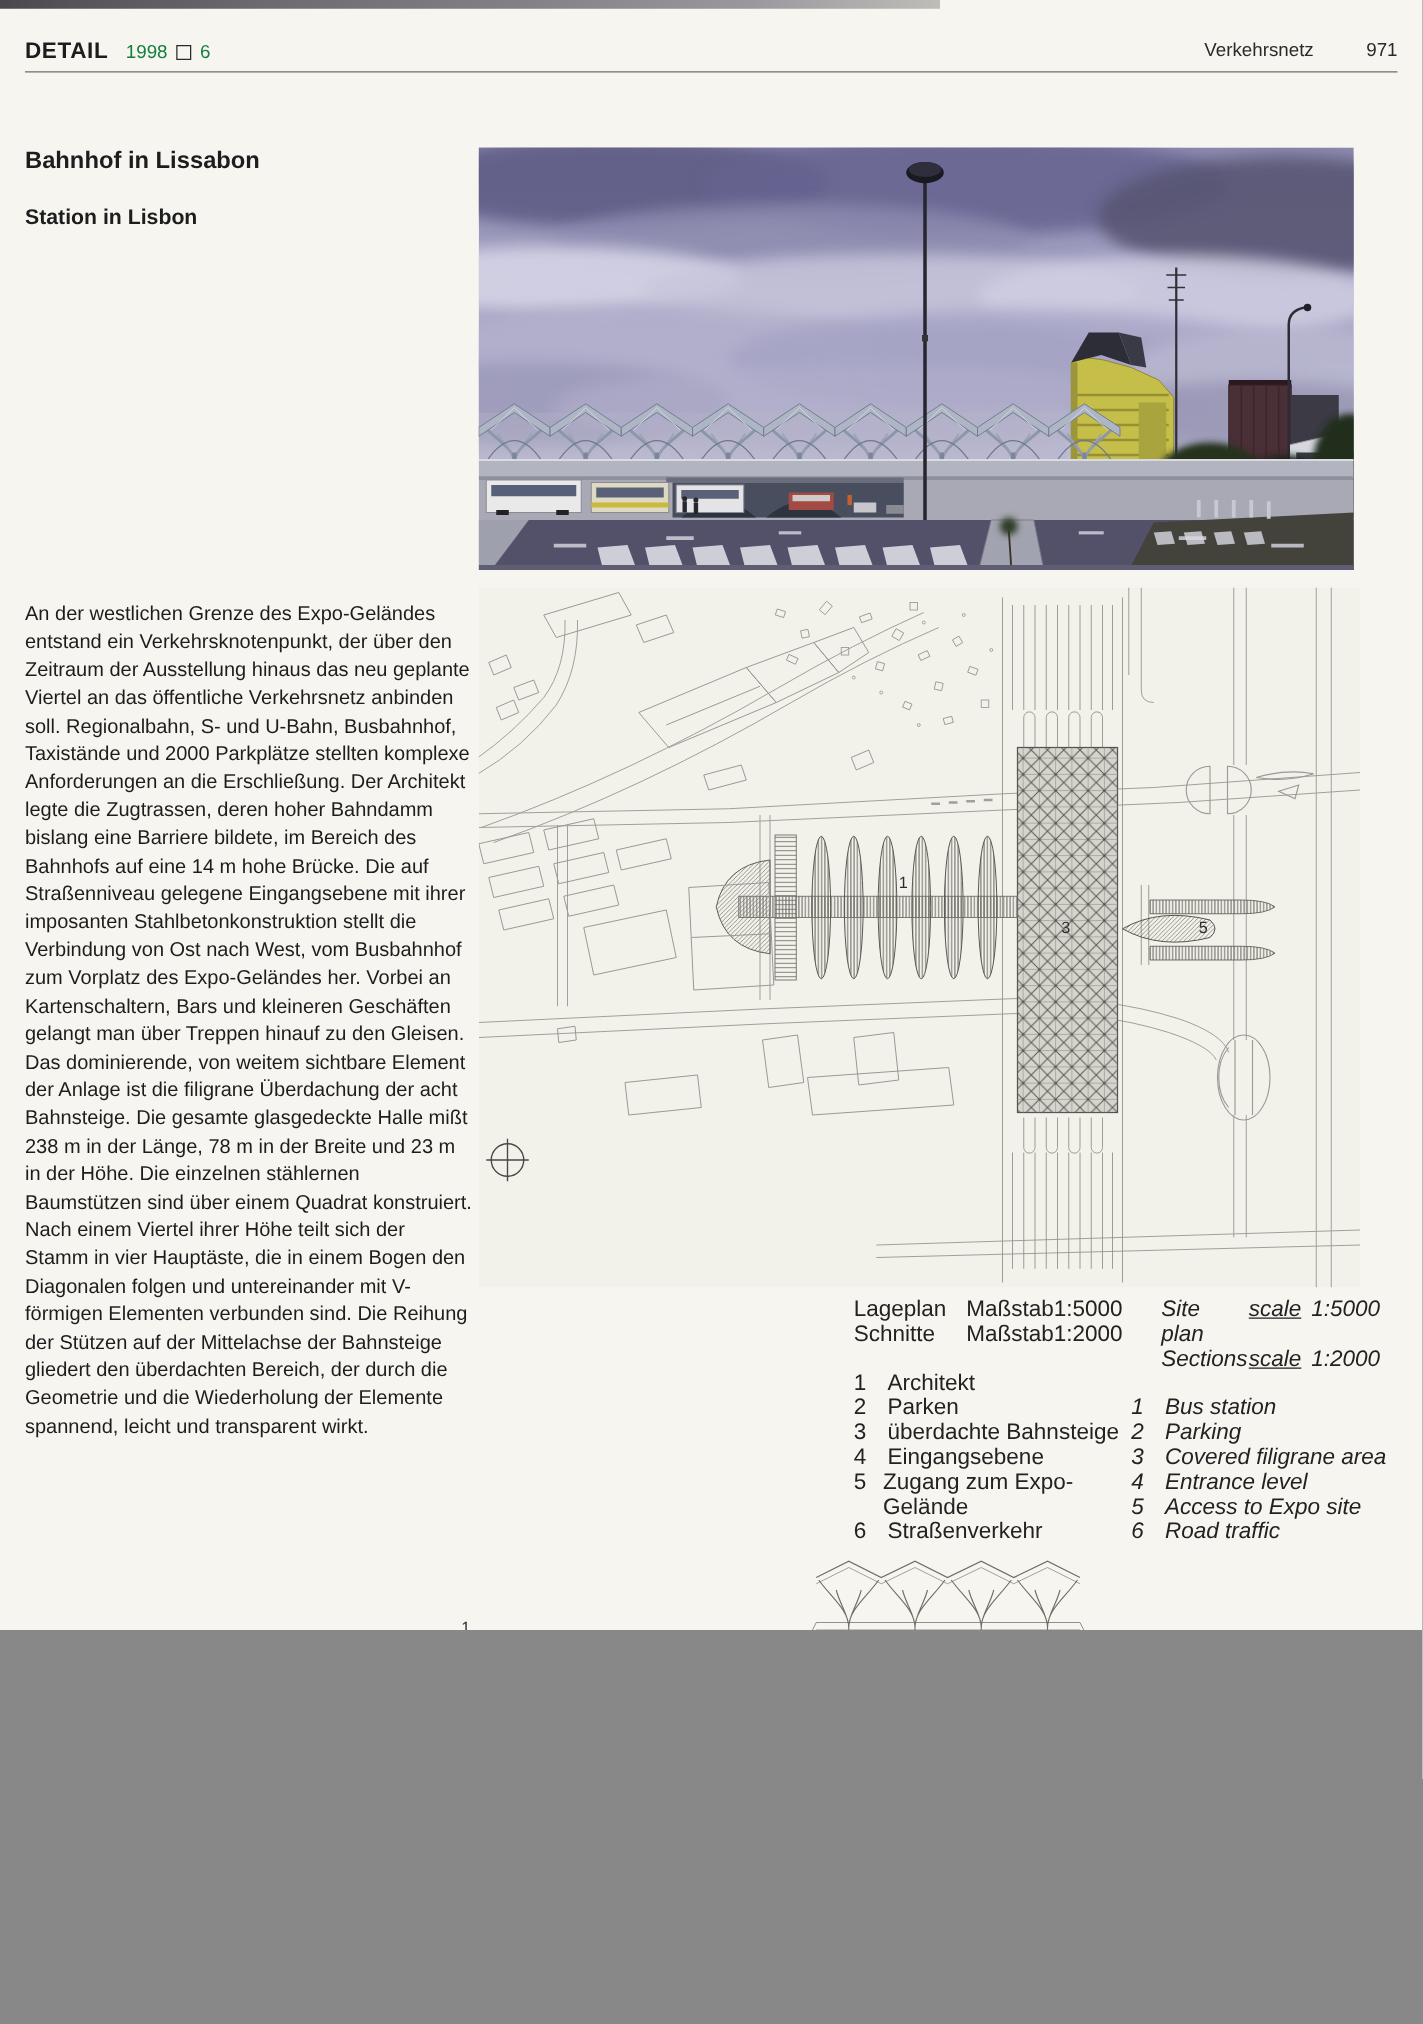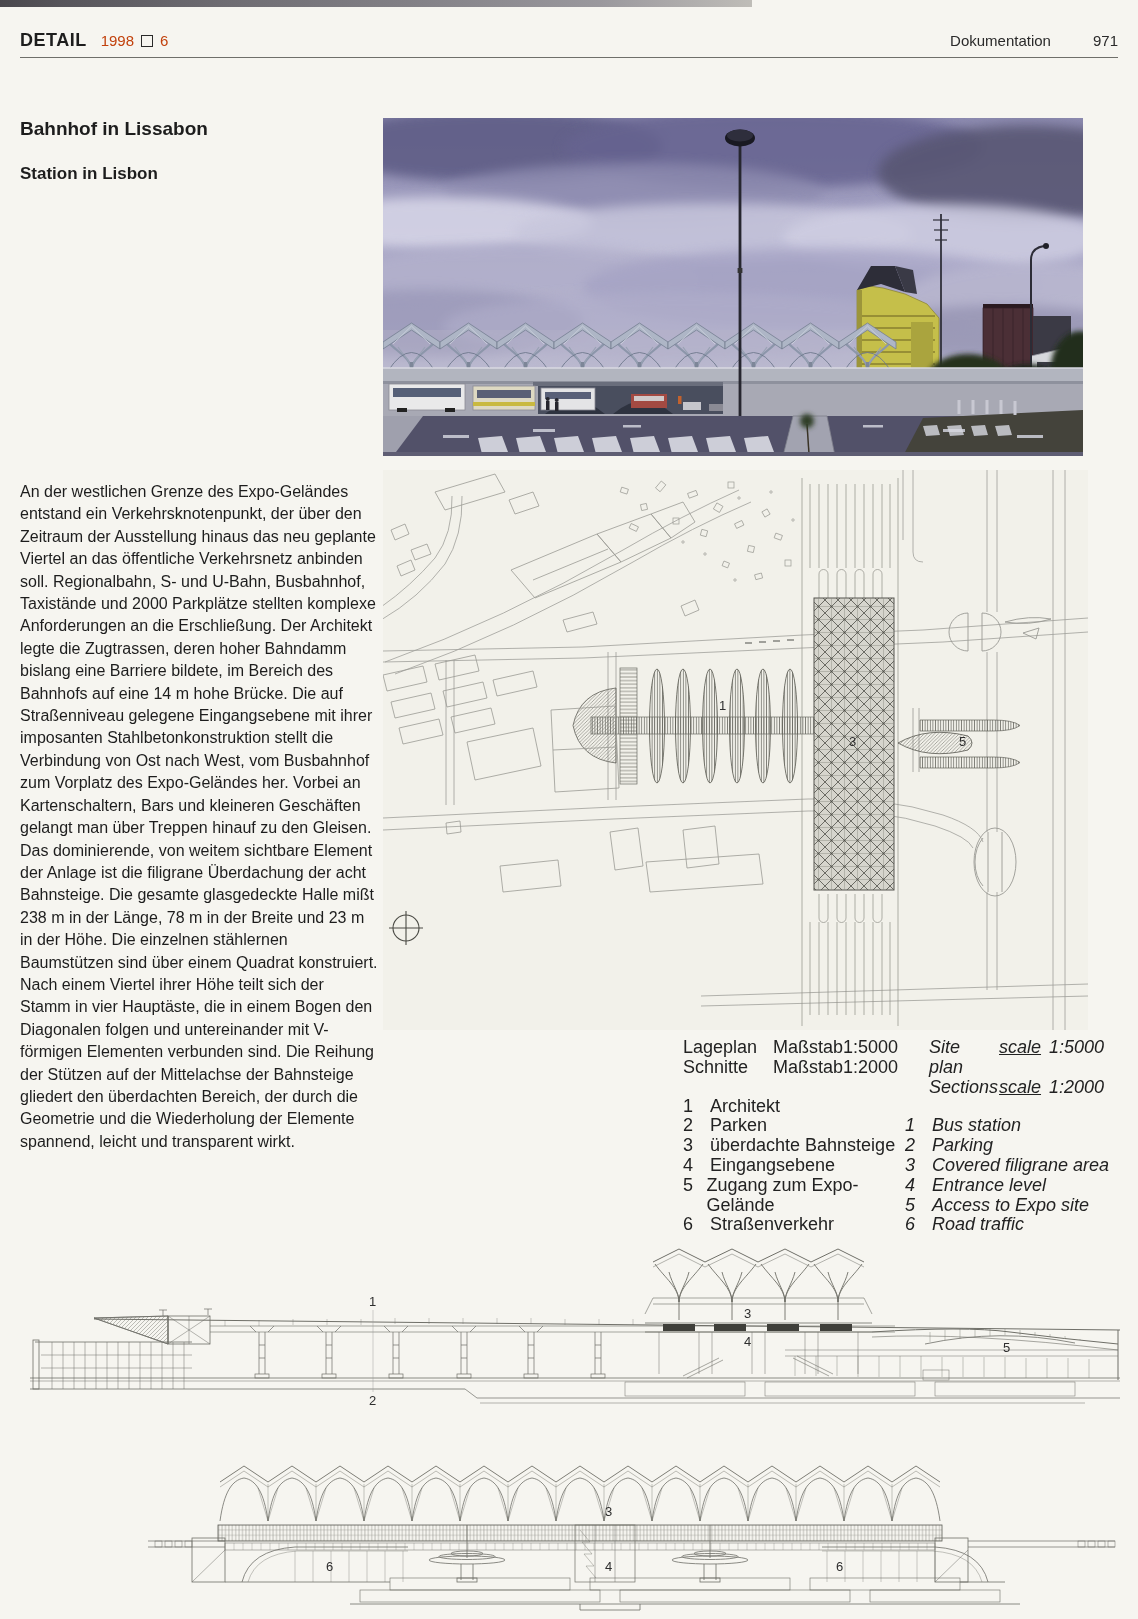--- a/index.html
+++ b/index.html
@@ -1,22 +1,22 @@
 <!DOCTYPE html>
 <html><head>
 <meta charset="utf-8">
 <style>
   html,body{margin:0;padding:0;background:#888;}
-  .page{position:relative;width:1138px;height:1619px;margin:0 auto;background:#f6f5f0;
+  .page{position:relative;width:1138px;height:1304px;margin:0 auto;background:#f6f5f0;
         font-family:"Liberation Sans",sans-serif;color:#1d1d1d;overflow:hidden;}
   .abs{position:absolute;}
   
   .hdr-left{left:20px;top:30px;display:flex;align-items:baseline;gap:14px;}
   .brand{font-weight:bold;font-size:18px;letter-spacing:.5px;}
-  .issue{font-size:15px;color:#c2410c;display:flex;align-items:center;gap:7px;justify-content:space-between;}
+  .issue{font-size:15px;color:#15803d;display:flex;align-items:center;gap:7px;justify-content:space-between;}
   .issue-box{display:inline-block;width:10px;height:10px;border:1.4px solid #2a2a2a;}
   .hdr-right{right:20px;top:32px;display:flex;gap:42px;font-size:15px;color:#2a2a2a;}
   .rule{left:20px;right:20px;top:57px;height:1px;background:#6f6f6a;}
   .topstrip{left:0;top:0;width:752px;height:7px;
     background:linear-gradient(90deg,#2b2930 0%,#3a3840 8%,#56545c 30%,#6e6c74 55%,#8a888f 80%,#b5b3ae 100%);opacity:.85;}
   
   .title{left:20px;top:118px;font-size:19px;font-weight:bold;}
   .title2{left:20px;top:164px;font-size:17px;font-weight:bold;}
   .credits{left:20px;top:208px;font-size:16px;line-height:23px;}
   
@@ -46,21 +46,21 @@
 
   <div class="abs hdr-left">
     <span class="brand">DETAIL</span>
     <span class="issue">
       <span>1998</span>
       <span class="issue-box"></span>
       <span>6</span>
     </span>
   </div>
   <div class="abs hdr-right">
-    <span>Dokumentation</span>
+    <span>Verkehrsnetz</span>
     <span>971</span>
   </div>
   <div class="abs rule"></div>
 
   <div class="abs title">Bahnhof in Lissabon</div>
   <div class="abs title2">Station in Lisbon</div>
 
   <svg class="abs" style="left:383px;top:118px;" width="700" height="338" viewBox="0 0 700 338">
     <defs>
       <linearGradient id="sky" x1="0" y1="0" x2="0" y2="1">

